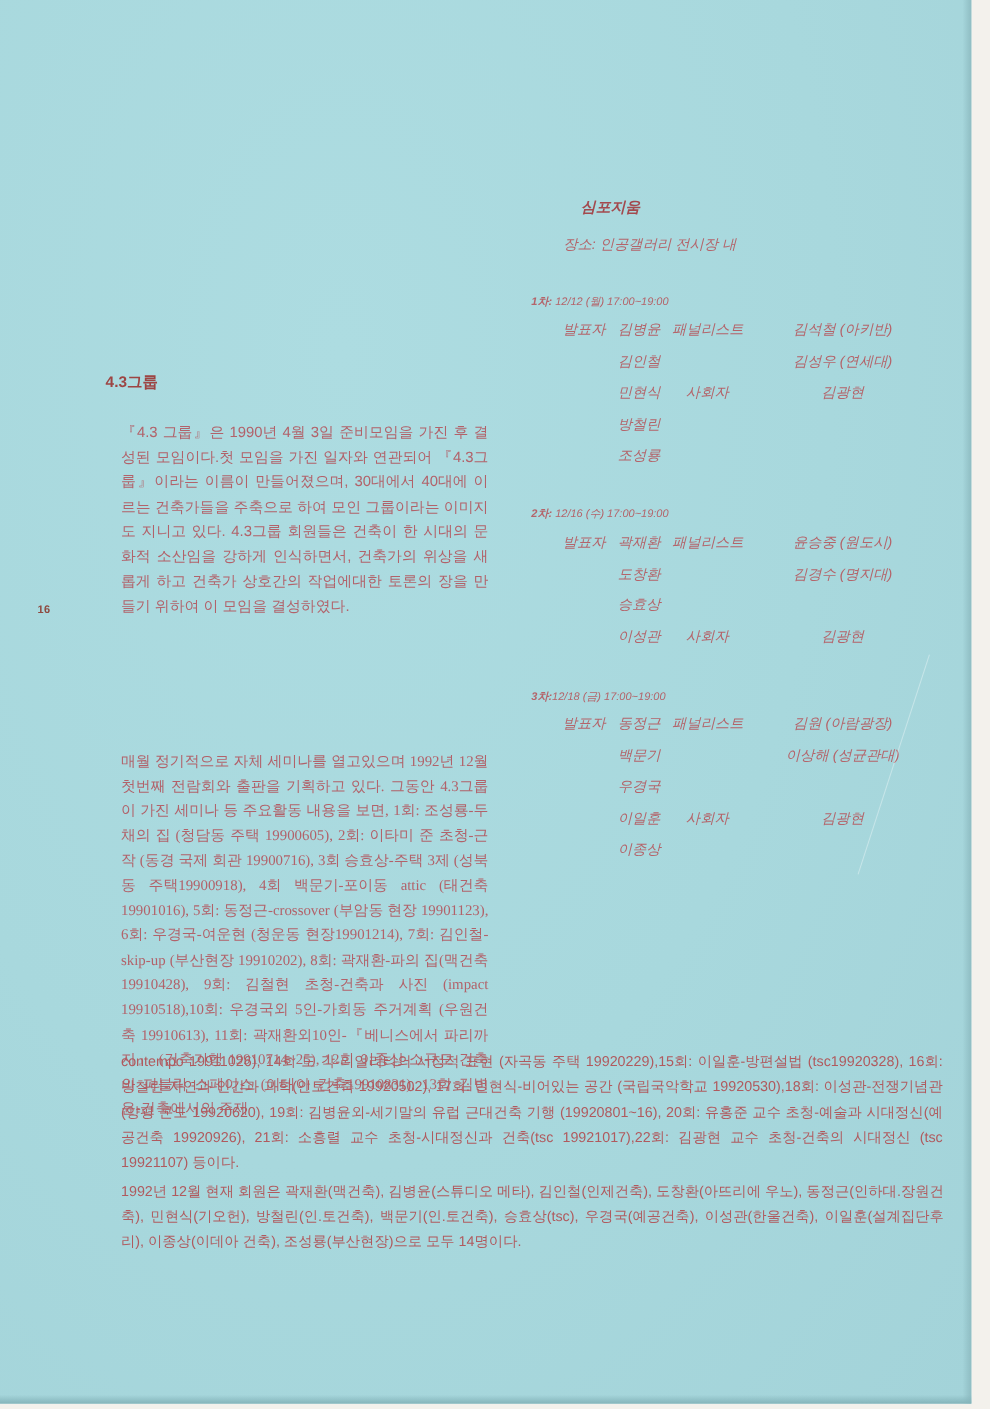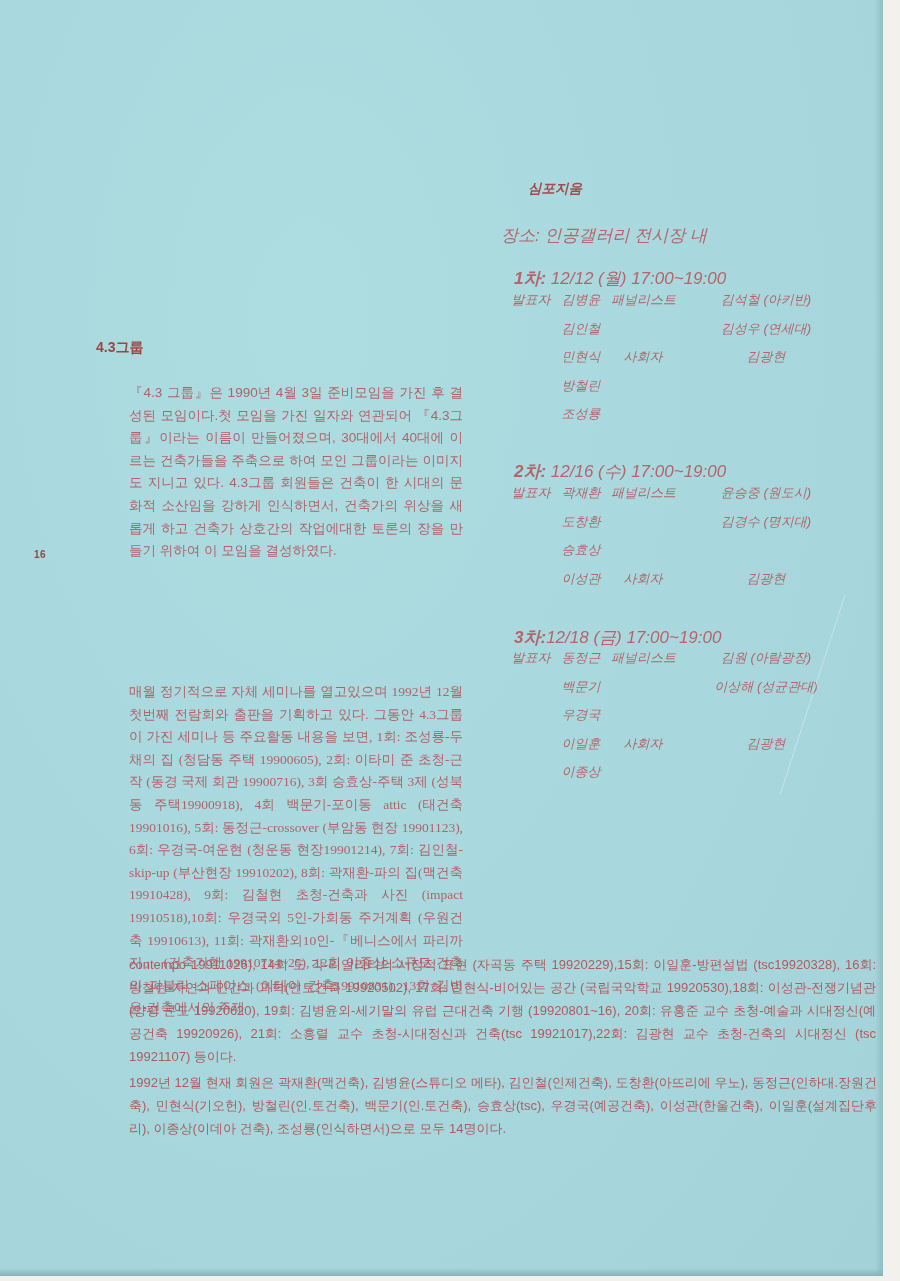--- a/index.html
+++ b/index.html
@@ -35,36 +35,35 @@
     font-size:10px; font-weight:bold; color:#8e4a40; letter-spacing:0.5px;
   }
   .art-heading {
     left:96px; top:339px;
     font-size:14px; font-weight:bold; color:#9d4543;
   }
   .body-text {
     color:#b2626a;
     font-size:13.5px; line-height:22.6px;
     text-align:justify;
-    margin-left:19px;
   }
   .para1 { left:110px; top:382px;  width:334px; }
   .para2 { left:110px; top:544px;  width:334px; }
   .para3 { left:110px; top:681px;  width:334px;font-family:Liberation Serif, serif; }
   .para-wide  { left:110px; top:953px;  width:747px; font-size:13px; line-height:23px; color:#b05a5e; }
   .para-members { left:110px; top:1071px; width:748px; font-size:13px; line-height:23px; color:#b05a5e; }
 
   
   .sym { color:#b4646a; font-style:italic; }
   .sym-title {
     left:483px; top:180px;
     font-size:13.5px; font-weight:bold; color:#a34a4e; font-style:italic;margin-left:45px;
   }
-  .sym-venue { left:501px; top:213px; font-size:17px;margin-top:11px; }
-  .sess-header { font-size:17px; white-space:pre;margin-left:31px; }
+  .sym-venue { left:512px; top:213px; font-size:13px; }
+  .sess-header { font-size:10px; white-space:pre; }
   .sess-header .num { font-weight:bold; }
   .sh1 { left:483px; top:267px; }
   .sh2 { left:483px; top:460px;text-align:right; }
   .sh3 { left:483px; top:626px; }
   .sess-rows {
     display:grid;
     grid-template-columns:40px 60px 64px auto;
     grid-auto-rows:28.6px;
     width:346px;
     font-size:13px;
@@ -150,18 +149,18 @@
     <span class="cell"></span>
       <span class="cell">이종상</span>
       <span class="cell"></span>
       <span class="cell"></span>
   </div>
 
   <div class="abs art-heading">4.3그룹</div>
   <div class="abs body-text para1">『4.3 그룹』은 1990년 4월 3일 준비모임을 가진 후 결성된 모임이다.첫 모임을 가진 일자와 연관되어 『4.3그룹』이라는 이름이 만들어졌으며, 30대에서 40대에 이르는 건축가들을 주축으로 하여 모인 그룹이라는 이미지도 지니고 있다.  4.3그룹 회원들은 건축이 한 시대의 문화적 소산임을 강하게 인식하면서, 건축가의 위상을 새롭게 하고 건축가 상호간의 작업에대한 토론의 장을 만들기 위하여 이 모임을 결성하였다.</div>
   <div class="abs body-text para3">매월 정기적으로 자체 세미나를 열고있으며 1992년 12월 첫번째 전람회와 출판을 기획하고 있다.  그동안 4.3그룹이 가진 세미나 등 주요활동 내용을 보면, 1회: 조성룡-두채의 집 (청담동 주택 19900605), 2회: 이타미 준 초청-근작 (동경 국제 회관 19900716), 3회 승효상-주택 3제 (성북동 주택19900918), 4회 백문기-포이동 attic (태건축 19901016), 5회: 동정근-crossover (부암동 현장 19901123), 6회: 우경국-여운현 (청운동 현장19901214), 7회: 김인철-skip-up (부산현장 19910202), 8회: 곽재환-파의 집(맥건축 19910428), 9회: 김철현 초청-건축과 사진 (impact 19910518),10회: 우경국외 5인-가회동 주거계획 (우원건축 19910613), 11회: 곽재환외10인-『베니스에서 파리까지』 (건축기행 19910714~25), 12회 이종상-소규모 건축의 퍼블릭 스페이스 (이데아 건축19910831), 13회 김병윤-건축에서의 주제</div>
   <div class="abs body-text para-wide">contempo 19911026), 14회 도 각-리얼리티의 서정적 표현 (자곡동 주택 19920229),15회: 이일훈-방편설법 (tsc19920328), 16회: 방철린-자연과 인간과 과학(인토건축 19920502), 17회: 민현식-비어있는 공간 (국립국악학교 19920530),18회: 이성관-전쟁기념관 (양평 콘도 19920620), 19회: 김병윤외-세기말의 유럽 근대건축 기행 (19920801~16), 20회: 유홍준 교수 초청-예술과 시대정신(예공건축 19920926), 21회: 소흥렬 교수 초청-시대정신과 건축(tsc 19921017),22회: 김광현 교수 초청-건축의 시대정신 (tsc 19921107) 등이다.</div>
-  <div class="abs body-text para-members">1992년 12월 현재 회원은 곽재환(맥건축), 김병윤(스튜디오 메타), 김인철(인제건축), 도창환(아뜨리에 우노), 동정근(인하대.장원건축), 민현식(기오헌), 방철린(인.토건축), 백문기(인.토건축), 승효상(tsc), 우경국(예공건축), 이성관(한울건축), 이일훈(설계집단후리), 이종상(이데아 건축), 조성룡(인식하면서)으로 모두 14명이다.</div>
+  <div class="abs body-text para-members">1992년 12월 현재 회원은 곽재환(맥건축), 김병윤(스튜디오 메타), 김인철(인제건축), 도창환(아뜨리에 우노), 동정근(인하대.장원건축), 민현식(기오헌), 방철린(인.토건축), 백문기(인.토건축), 승효상(tsc), 우경국(예공건축), 이성관(한울건축), 이일훈(설계집단후리), 이종상(이데아 건축), 조성룡(부산현장)으로 모두 14명이다.</div>
 
   <div class="crease"></div>
   <div class="edge-right"></div>
   <div class="edge-bottom"></div>
 </div>
 
 </body></html>

